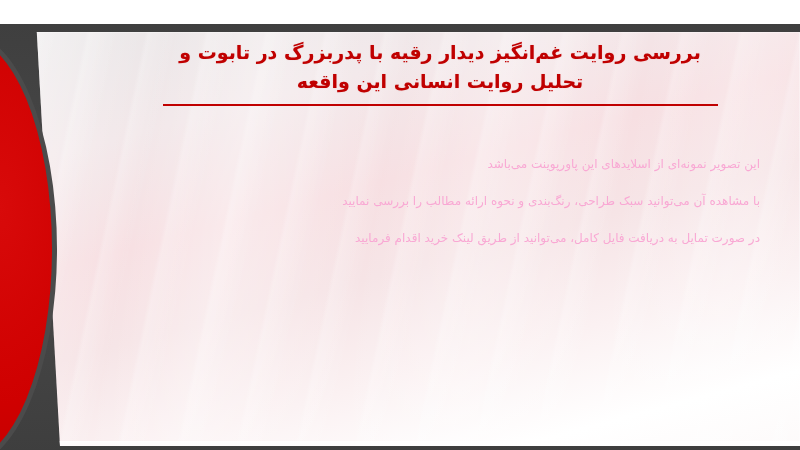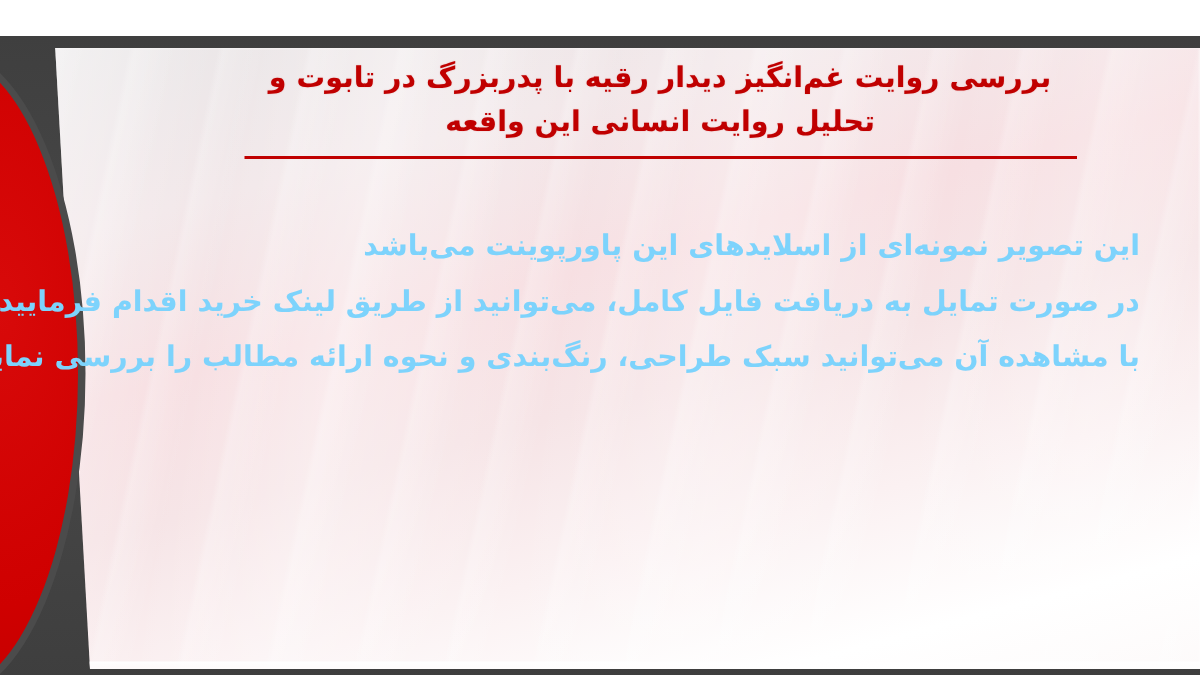--- a/index.html
+++ b/index.html
@@ -122,24 +122,24 @@
   
   .body-block {
     position: absolute;
     right: 40px;
     top: 122px;
     width: 700px;
     direction: rtl;
     text-align: right;
   }
   .body-line {
-    color: #7dd3fc;
-    font-size: 19px;
+    color: #f9a8d4;
+    font-size: 12px;
     line-height: 37px;
-    font-weight: bold;
+    font-weight: normal;
     white-space: nowrap;
   }
 </style>
 </head>
 <body>
 
 <div class="slide">
 
   <div class="frame-bg"></div>
 
@@ -151,17 +151,17 @@
   <div class="red-shape"></div>
 
   <div class="title-block">
     <div class="title-line">بررسی روایت غم‌انگیز دیدار رقیه با پدربزرگ در تابوت و</div>
     <div class="title-line">تحلیل روایت انسانی این واقعه</div>
     <div class="title-rule"></div>
   </div>
 
   <div class="body-block">
     <div class="body-line">این تصویر نمونه‌ای از اسلایدهای این پاورپوینت می‌باشد</div>
+    <div class="body-line">با مشاهده آن می‌توانید سبک طراحی، رنگ‌بندی و نحوه ارائه مطالب را بررسی نمایید</div>
     <div class="body-line">در صورت تمایل به دریافت فایل کامل، می‌توانید از طریق لینک خرید اقدام فرمایید</div>
-    <div class="body-line">با مشاهده آن می‌توانید سبک طراحی، رنگ‌بندی و نحوه ارائه مطالب را بررسی نمایید</div>
   </div>
 
 </div>
 
 </body></html>

